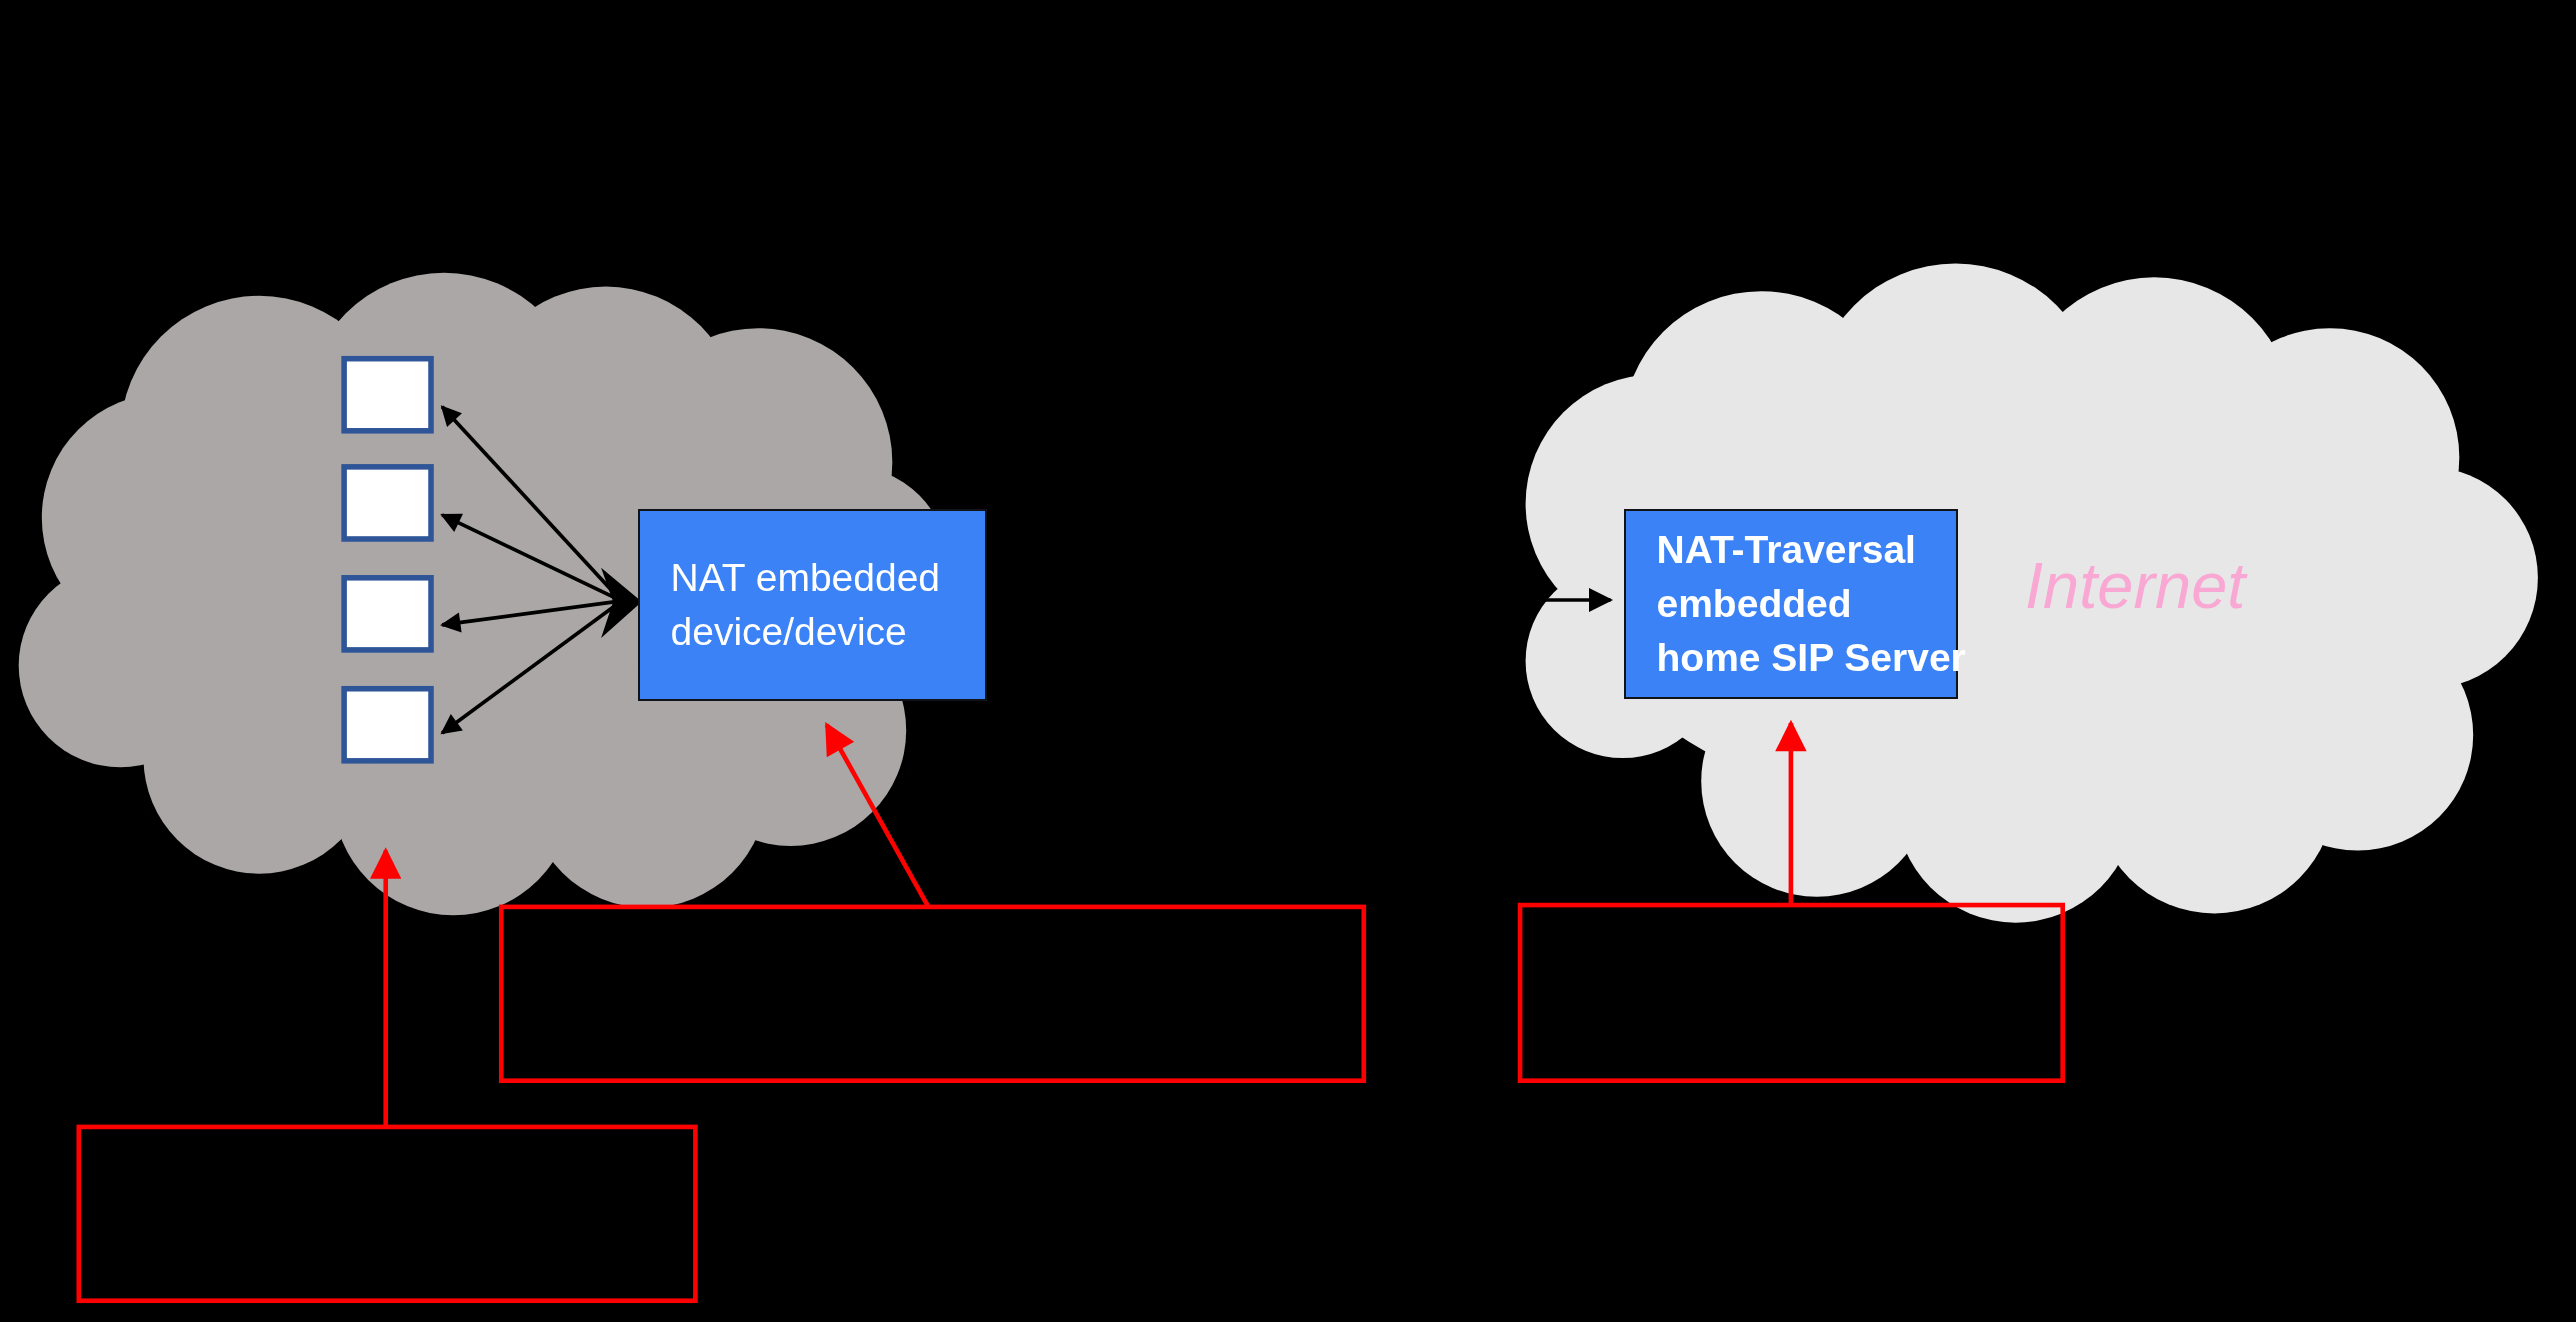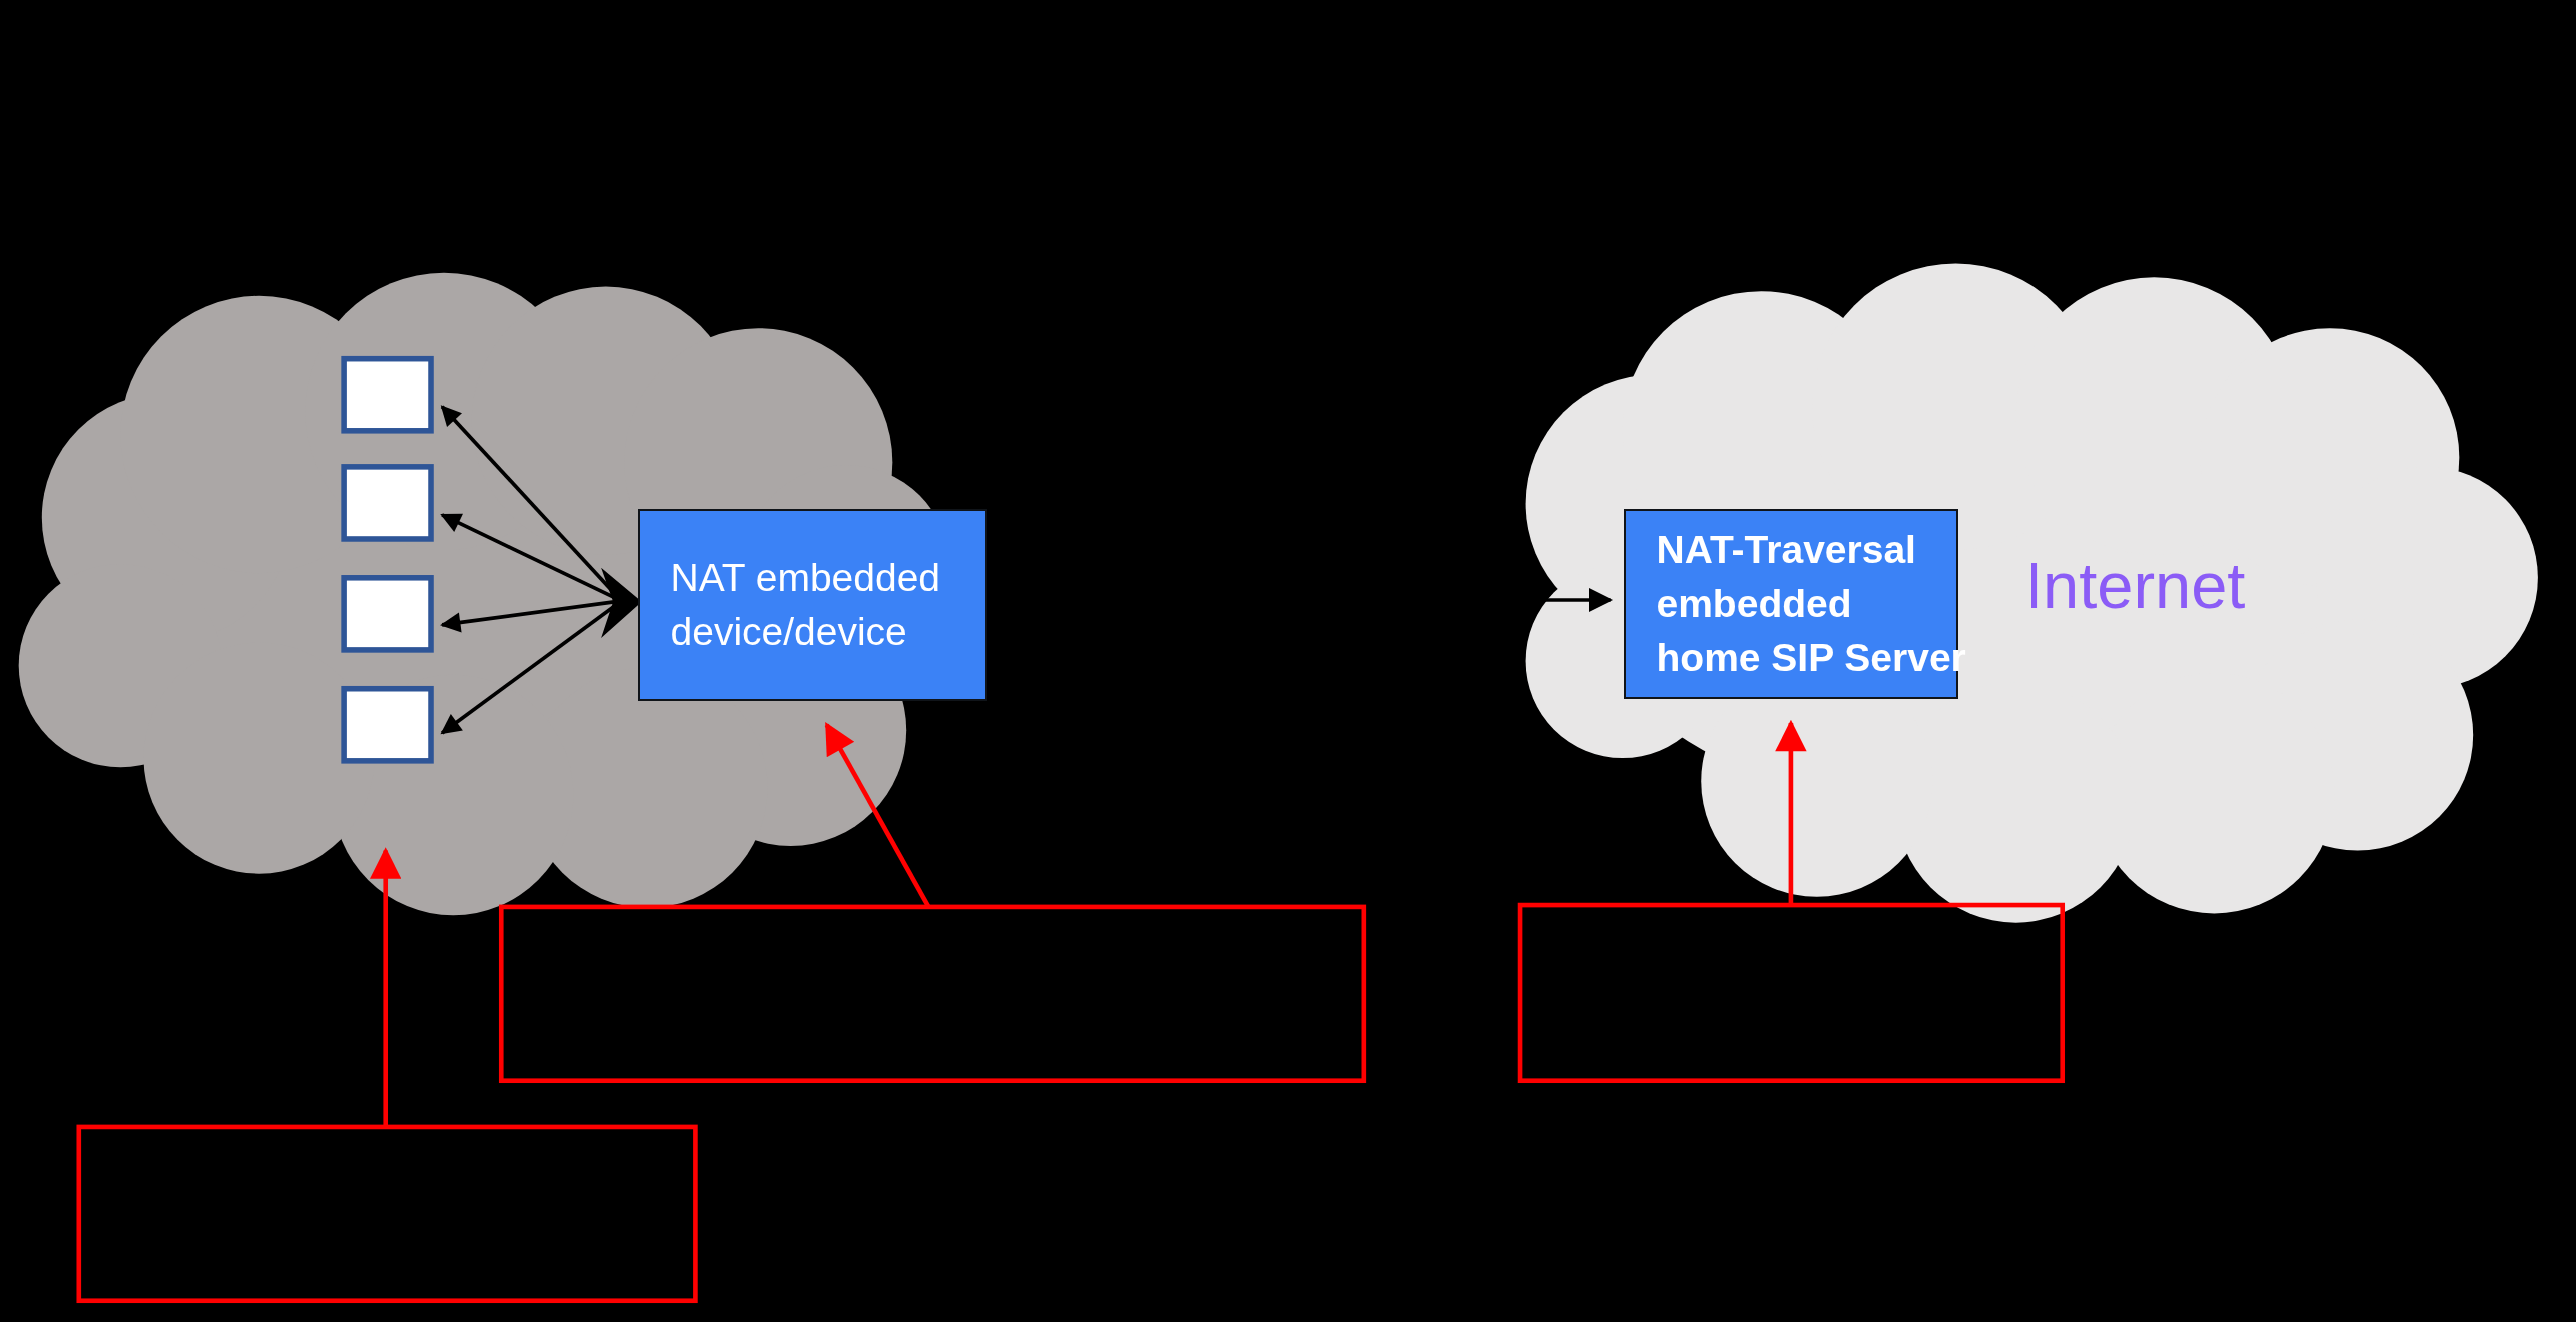--- a/index.html
+++ b/index.html
@@ -36,22 +36,23 @@
   }
   .info-box .line { display: block; white-space: nowrap; }
   #nat-box   { left: 638px;  top: 509px; width: 349px; height: 192px; }
   #natt-box  { left: 1624px; top: 509px; width: 334px; height: 190px; font-weight: bold; }
   .internet-label {
     position: absolute;
     left: 2025px;
     top: 552px;
     font-size: 65px;
     line-height: 68px;
-    color: #8b5cf6;
+    color: #f9a8d4;
     white-space: nowrap;
+    font-style: italic;
   }
 </style>
 </head>
 <body>
 
 <div class="stage">
 
   <svg width="2576" height="1322" viewBox="0 0 2786 1430">
     <defs>
       <marker id="arrowBlack" viewBox="0 0 10 10" refX="9" refY="5" markerWidth="32" markerHeight="26" markerUnits="userSpaceOnUse" orient="auto">

